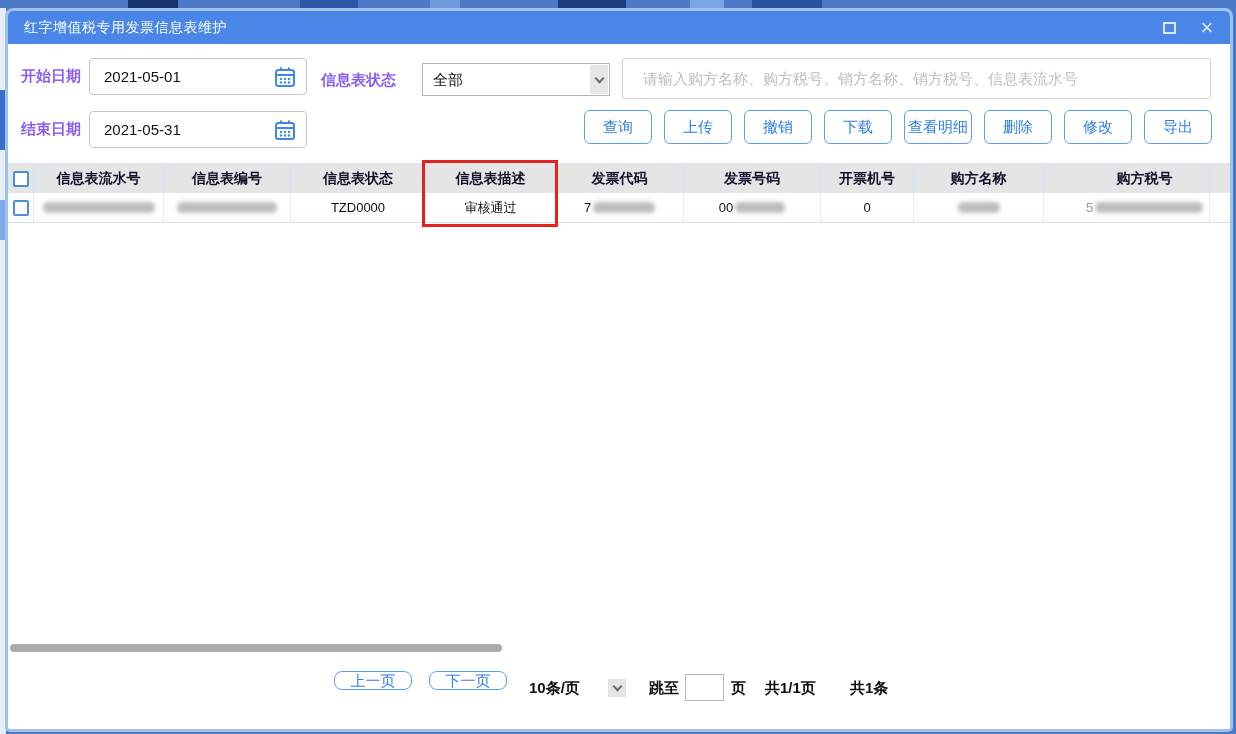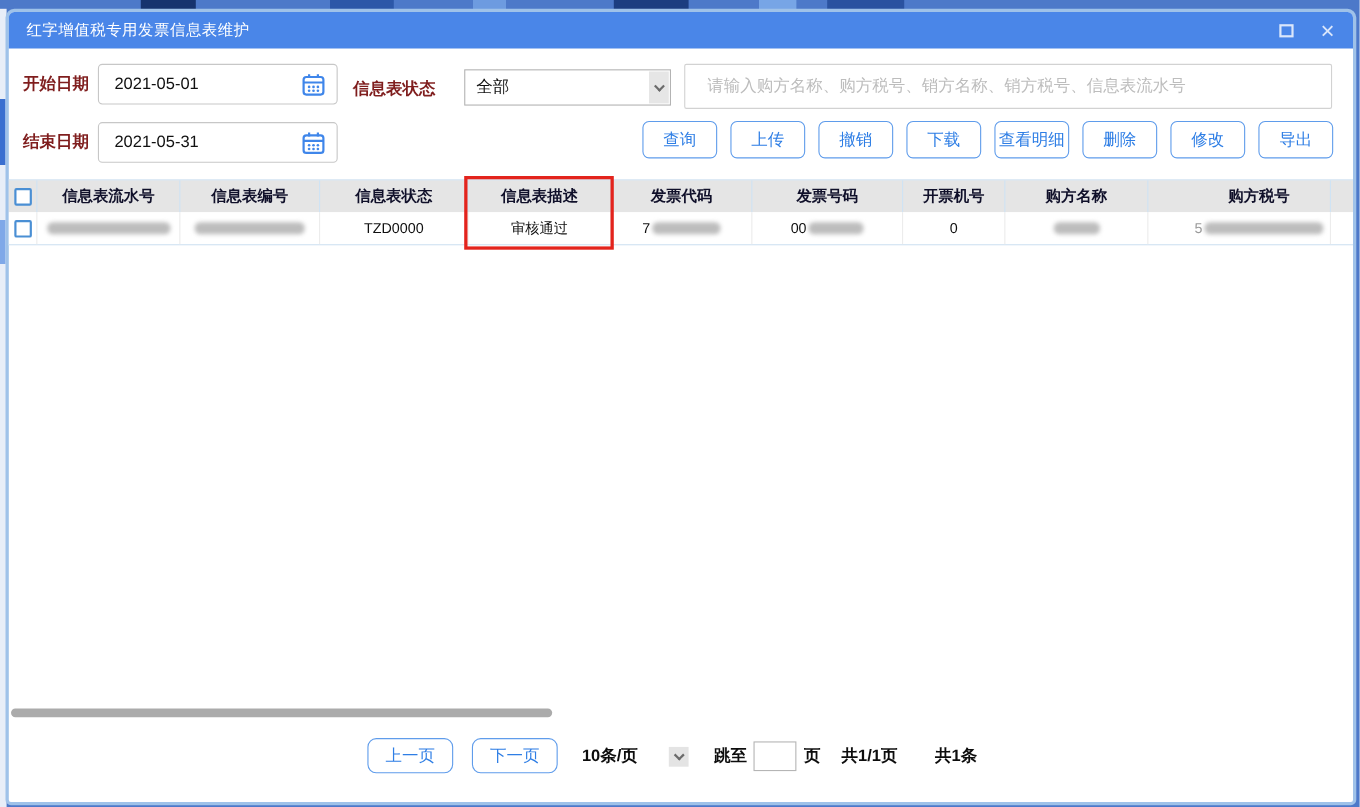--- a/index.html
+++ b/index.html
@@ -27,21 +27,21 @@
     background:#4a86e8; border-radius:5px 5px 0 0; }
   .titlebar .title { position:absolute; left:16px; top:0; line-height:33px;
     color:#ffffff; font-size:14px; letter-spacing:.5px; }
   .win-btn { position:absolute; top:0; width:34px; height:33px; cursor:pointer;
     display:flex; align-items:center; justify-content:center; }
   .btn-max { right:44px; }
   .btn-max .sq { width:13px; height:12px; border:2px solid #dbe7fb; }
   .btn-close { right:6px; color:#dbe7fb; font-size:22px; line-height:33px; }
 
   
-  .form-label { position:absolute; font-size:15px; color:#7f1d1d; font-weight:600; }
+  .form-label { position:absolute; font-size:15px; color:#8b5cf6; font-weight:600; }
   .date-input { position:absolute; width:218px; height:37px; border:1px solid #c7c7c7;
     border-radius:4px; background:#fff; }
   .date-input input { position:absolute; left:0; top:0; width:100%; height:100%;
     border:none; outline:none; background:transparent; padding:0 40px 0 14px;
     font-size:15px; color:#111; font-family:inherit; }
   .cal-icon { position:absolute; right:10px; top:7px; width:22px; height:22px; }
 
   .status-select { position:absolute; left:414px; top:52px; width:188px; height:33px;
     border:1px solid #b3b3b3; background:#fff; cursor:pointer;padding-left:31px; }
   .status-select .sel-text { position:absolute; left:10px; top:0; line-height:31px;
@@ -82,21 +82,21 @@
 
   .red-box { position:absolute; left:414px; top:149px; width:136px; height:67px;
     border:3px solid #e3241d; pointer-events:none; }
 
   
   .hscroll-thumb { position:absolute; left:2px; top:633px; width:492px; height:8px;
     background:#ababab; border-radius:4px; cursor:pointer; }
 
   
   .pager { position:absolute; left:0; top:660px; width:100%; height:34px; font-size:15px; }
-  .pg-btn { position:absolute; width:78px; height:32px; background:#fff;
+  .pg-btn { position:absolute; width:78px; height:19px; background:#fff;
     border:1px solid #5f9ceb; border-radius:8px; color:#2e7ee5; font-size:15px;
     font-family:inherit; cursor:pointer; }
   .pg-prev { left:326px; } .pg-next { left:421px; }
   .pg-size { position:absolute; left:521px; top:0; line-height:33px; color:#0d0d0d; font-weight:600; }
   .pg-size-arrow { position:absolute; left:600px; top:8px; width:18px; height:18px;
     background:#e4e4e4; display:flex; align-items:center; justify-content:center; cursor:pointer; }
   .pg-jump-label { position:absolute; left:641px; top:0; line-height:33px; color:#0d0d0d; font-weight:600; }
   .pg-jump-input { position:absolute; left:677px; top:3px; width:39px; height:27px;
     border:1px solid #b5b5b5; outline:none; font-size:15px; text-align:center; font-family:inherit; }
   .pg-unit { position:absolute; left:723px; top:0; line-height:33px; color:#0d0d0d; font-weight:600; }

